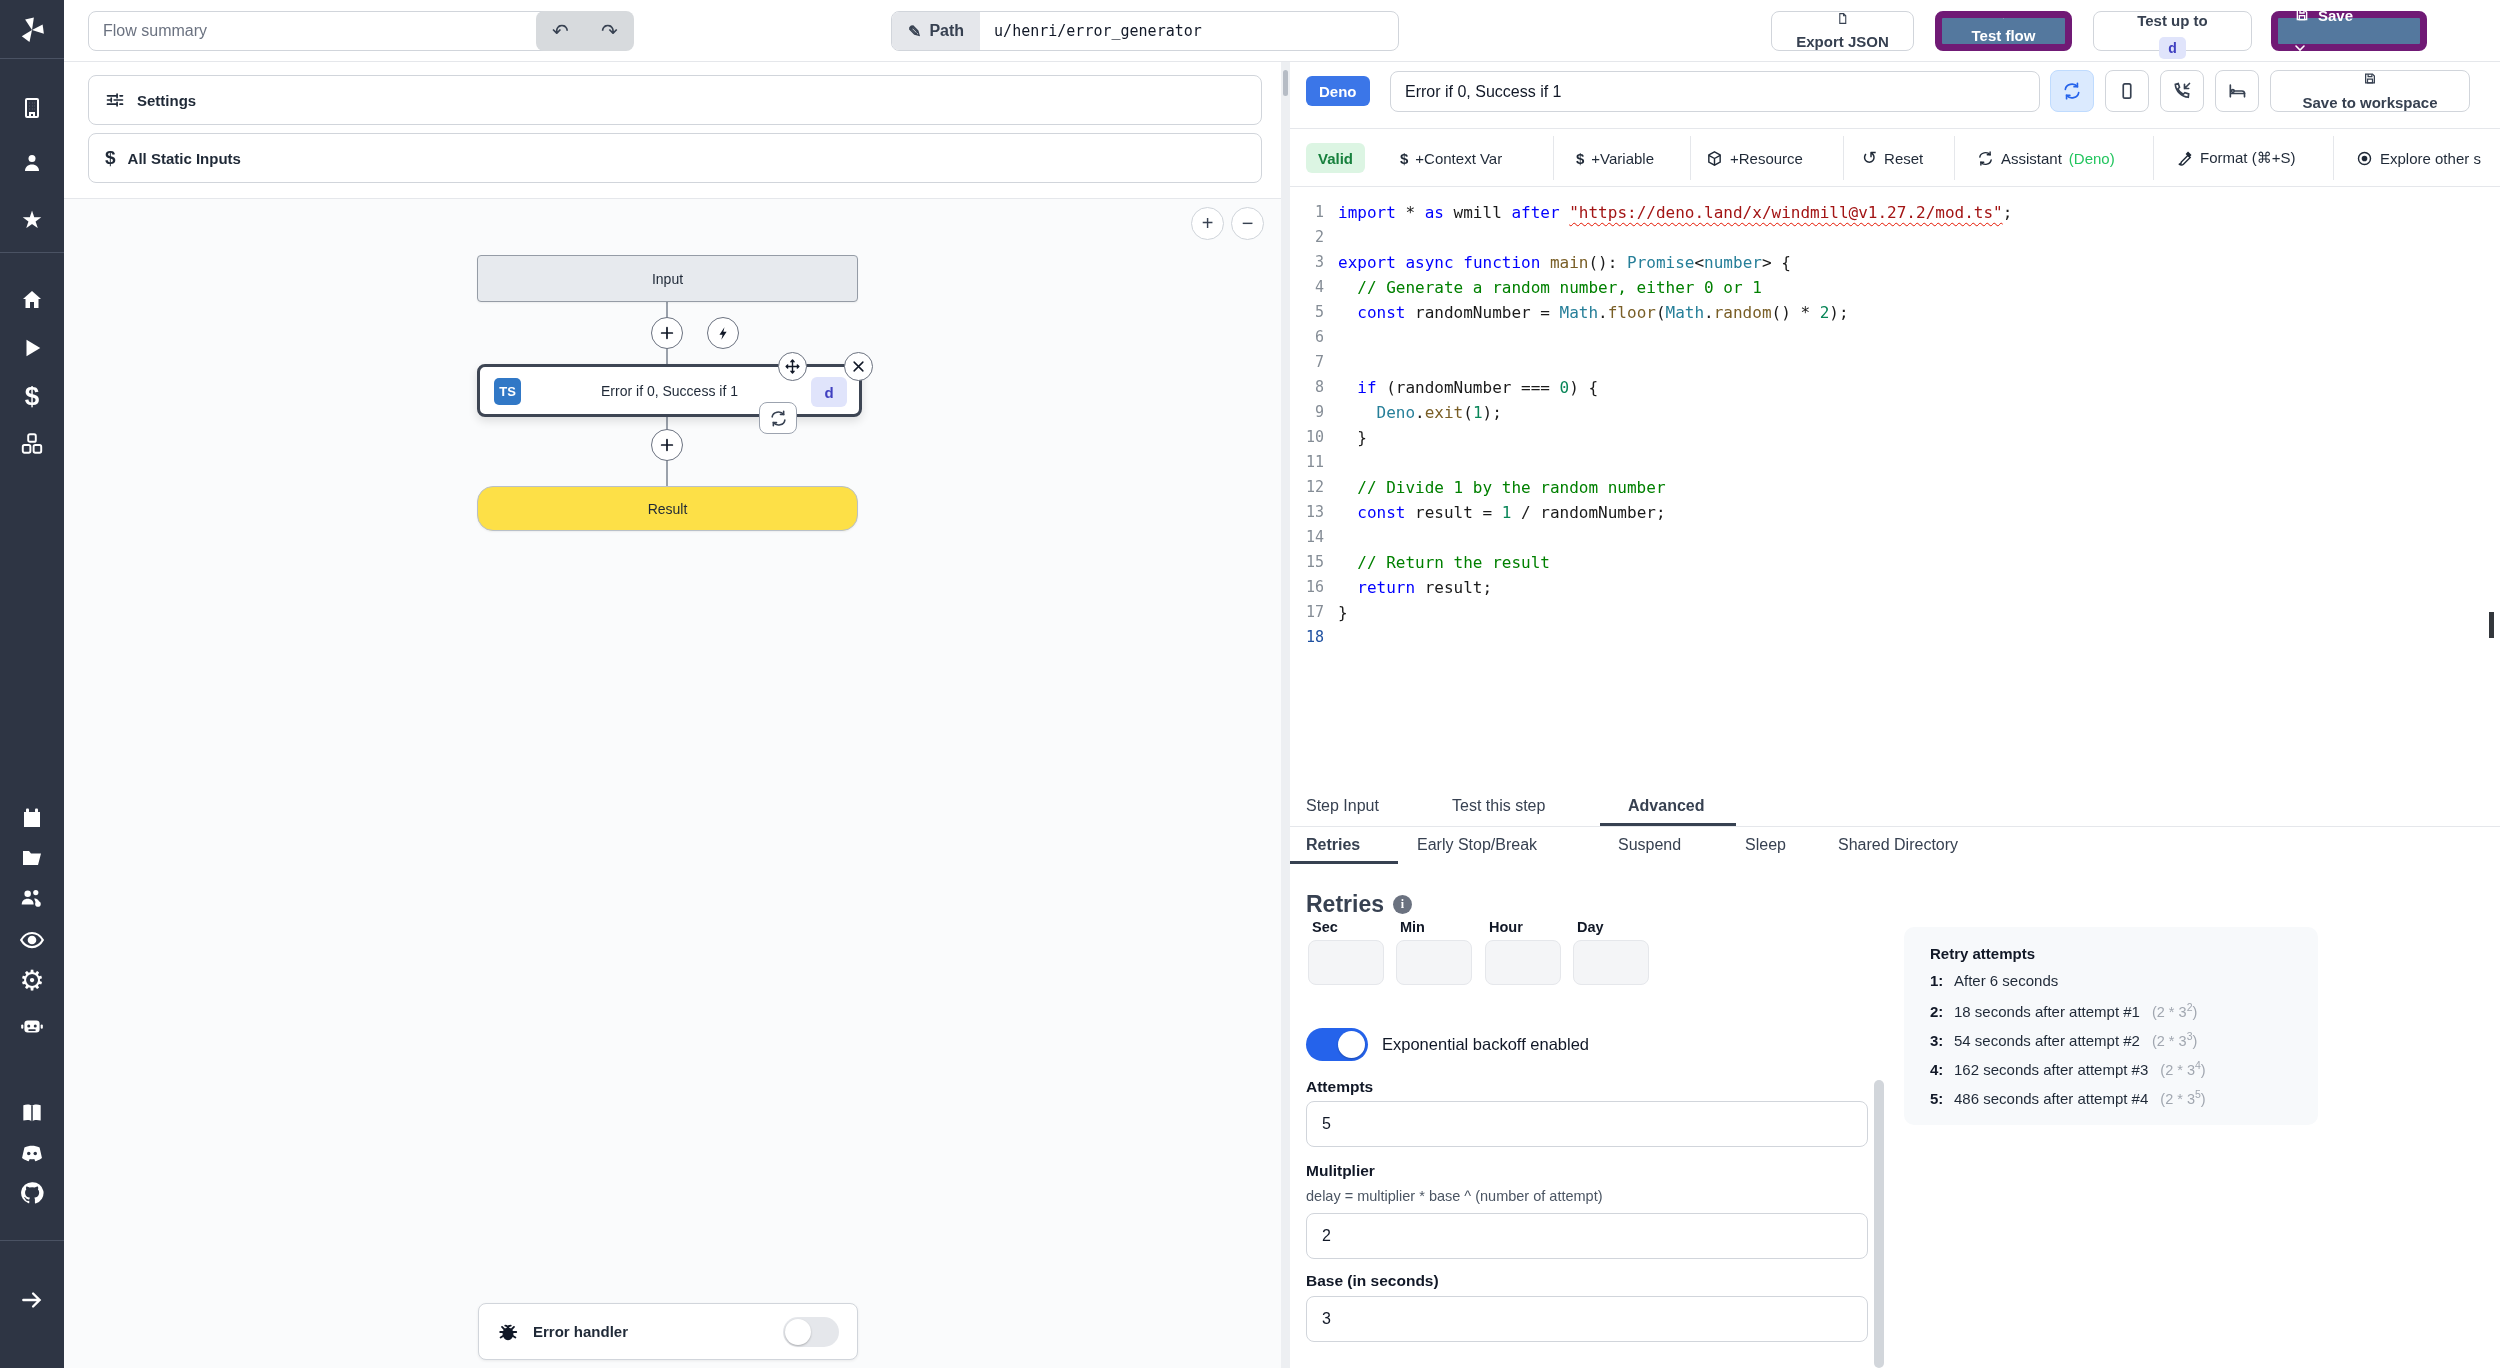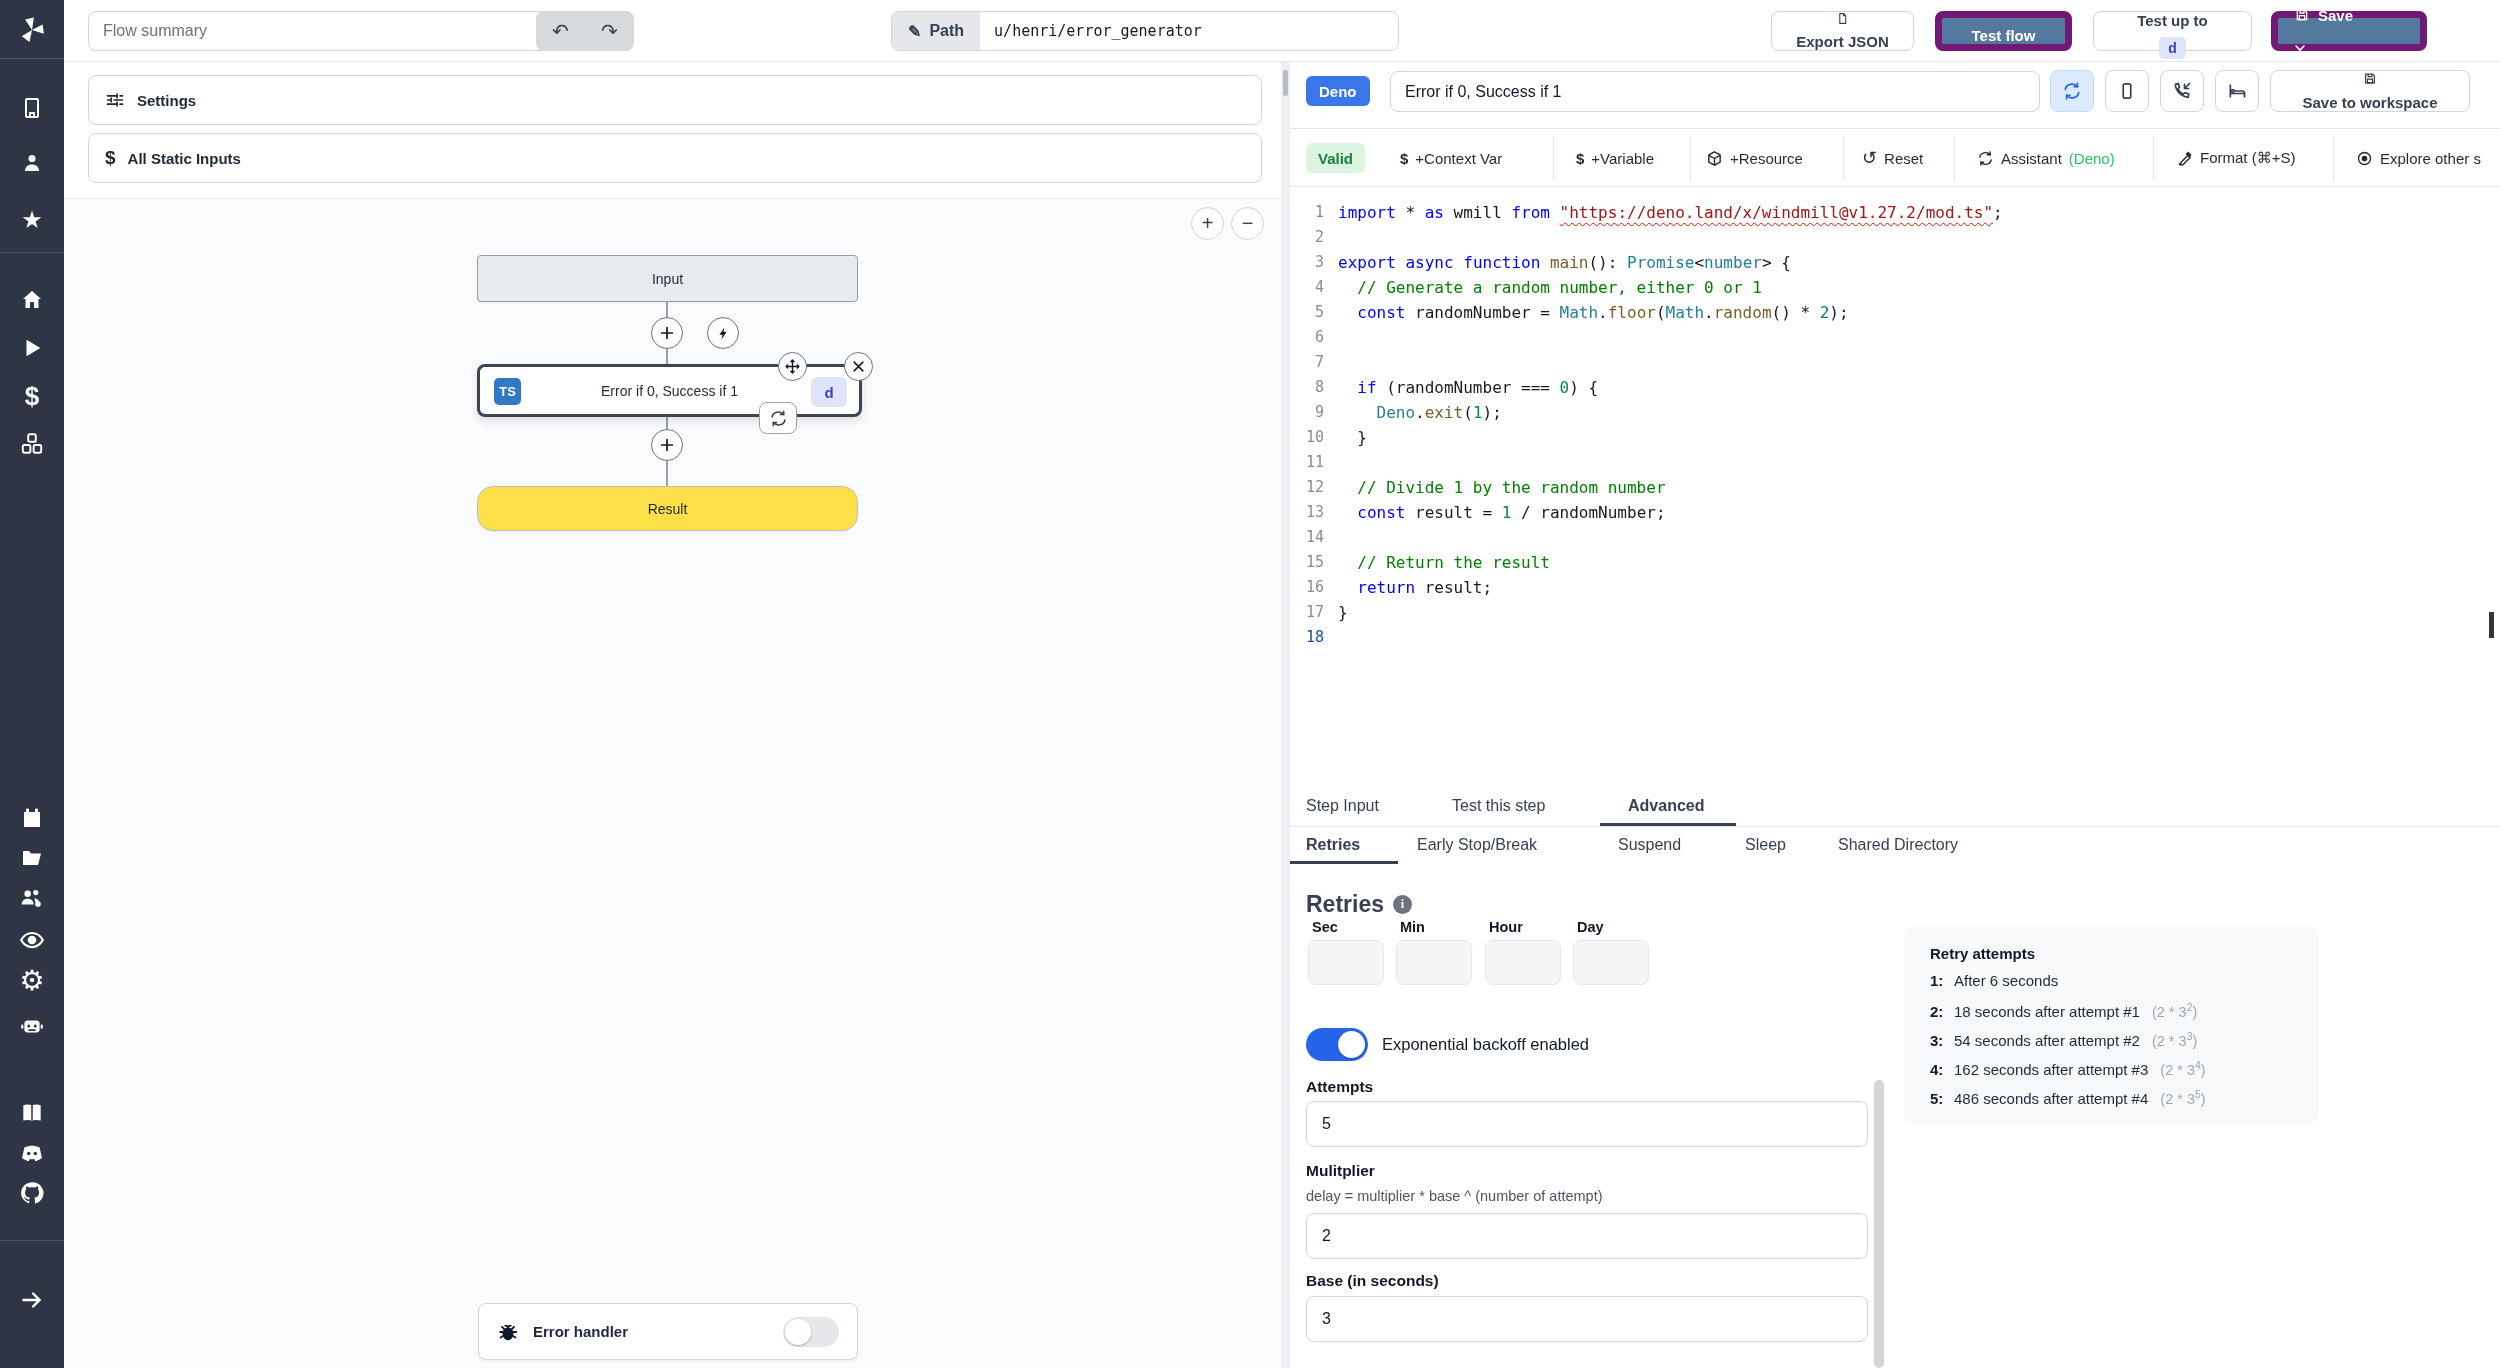--- a/index.html
+++ b/index.html
@@ -462,21 +462,21 @@
       <svg width="17" height="17" viewBox="0 0 24 24" fill="none" stroke="#1f2937" stroke-width="2">
           <circle cx="12" cy="12" r="8.5"></circle>
           <circle cx="12" cy="12" r="3" fill="#1f2937"></circle>
         </svg>
       <span>Explore other s</span>
     </div>
     <div class="rtool-border"></div>
 
     <div class="code-area">
       <div class="code-rows" id="code-lines">
-          <div class="code-row"><span class="ln">1</span><span class="code-text"><span class="tk-k">import</span><span class="tk-p"> * </span><span class="tk-k">as</span><span class="tk-p"> wmill </span><span class="tk-k">from</span><span class="tk-p"> </span><span class="tk-su">"https://deno.land/x/windmill@v1.27.2/mod.ts"</span><span class="tk-p">;</span></span></div>
+          <div class="code-row"><span class="ln">1</span><span class="code-text"><span class="tk-k">import</span><span class="tk-p"> * </span><span class="tk-k">as</span><span class="tk-p"> wmill </span><span class="tk-k">after</span><span class="tk-p"> </span><span class="tk-su">"https://deno.land/x/windmill@v1.27.2/mod.ts"</span><span class="tk-p">;</span></span></div>
           <div class="code-row"><span class="ln">2</span><span class="code-text"></span></div>
           <div class="code-row"><span class="ln">3</span><span class="code-text"><span class="tk-k">export</span><span class="tk-p"> </span><span class="tk-k">async</span><span class="tk-p"> </span><span class="tk-k">function</span><span class="tk-p"> </span><span class="tk-f">main</span><span class="tk-p">(): </span><span class="tk-t">Promise</span><span class="tk-p">&lt;</span><span class="tk-t">number</span><span class="tk-p">&gt; {</span></span></div>
           <div class="code-row"><span class="ln">4</span><span class="code-text"><span class="tk-c">  // Generate a random number, either 0 or 1</span></span></div>
           <div class="code-row"><span class="ln">5</span><span class="code-text"><span class="tk-k">  const</span><span class="tk-p"> randomNumber = </span><span class="tk-t">Math</span><span class="tk-p">.</span><span class="tk-f">floor</span><span class="tk-p">(</span><span class="tk-t">Math</span><span class="tk-p">.</span><span class="tk-f">random</span><span class="tk-p">() * </span><span class="tk-n">2</span><span class="tk-p">);</span></span></div>
           <div class="code-row"><span class="ln">6</span><span class="code-text"></span></div>
           <div class="code-row"><span class="ln">7</span></div>
           <div class="code-row"><span class="ln">8</span><span class="code-text"><span class="tk-k">  if</span><span class="tk-p"> (randomNumber === </span><span class="tk-n">0</span><span class="tk-p">) {</span></span></div>
           <div class="code-row"><span class="ln">9</span><span class="code-text"><span class="tk-p">    </span><span class="tk-t">Deno</span><span class="tk-p">.</span><span class="tk-f">exit</span><span class="tk-p">(</span><span class="tk-n">1</span><span class="tk-p">);</span></span></div>
           <div class="code-row"><span class="ln">10</span><span class="code-text"><span class="tk-p">  }</span></span></div>
           <div class="code-row"><span class="ln">11</span><span class="code-text"></span></div>

